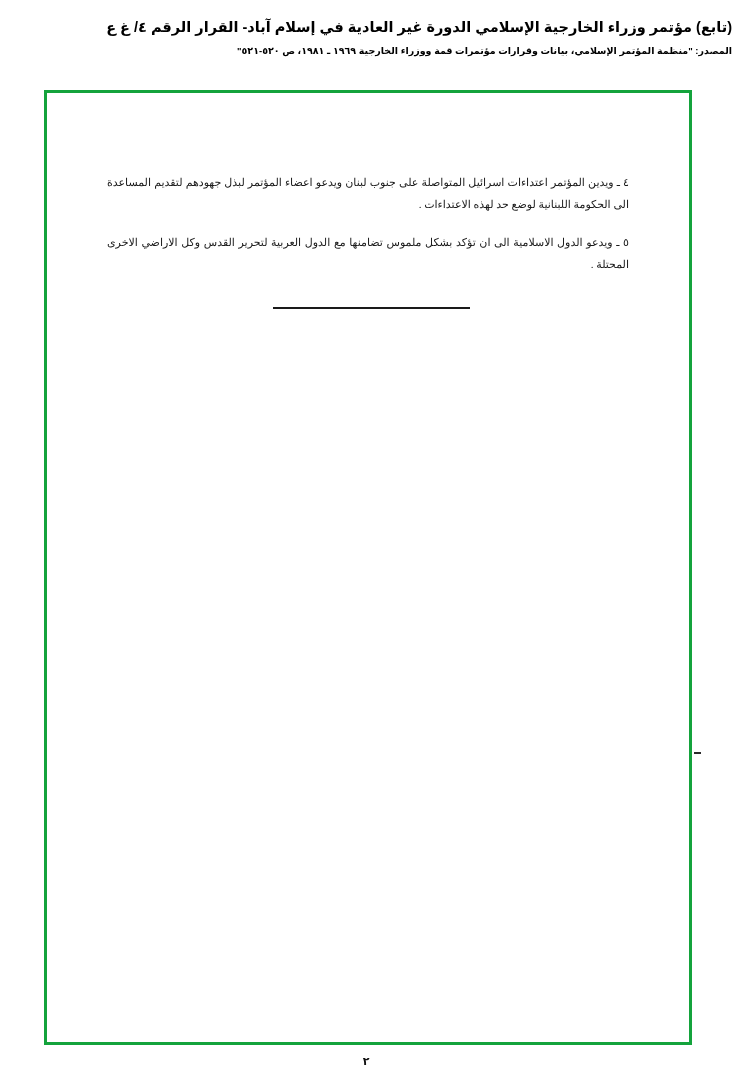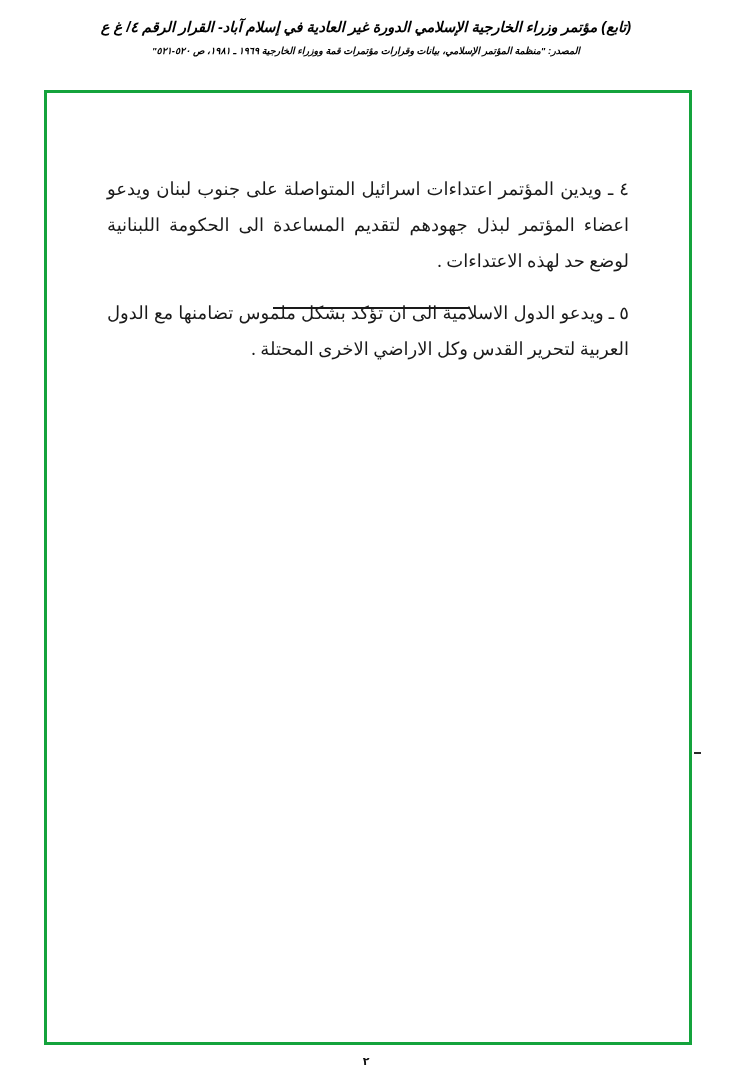--- a/index.html
+++ b/index.html
@@ -15,23 +15,21 @@
     color: #111111;
     overflow: hidden;
   }
 
   
   .doc-header {
     position: absolute;
     top: 18px;
     left: 0;
     width: 732px;
-    text-align: center;
     direction: rtl;
-    font-style: italic;
   }
   .header-title {
     font-family: "Liberation Sans", "DejaVu Sans", sans-serif;
     font-weight: bold;
     font-size: 14.5px;
     letter-spacing: 0px;
     color: #000000;
     line-height: 1.35;
     white-space: nowrap;
   }
@@ -71,21 +69,21 @@
   .body-area {
     position: absolute;
     top: 78px;
     right: 60px;
     left: 60px;
     direction: rtl;
     text-align: justify;
   }
   .para {
     font-family: "Liberation Serif", "DejaVu Serif", serif;
-    font-size: 18px;
+    font-size: 11px;
     line-height: 2.0;
     color: #1a1a1a;
     margin: 0 0 16px 0;
     text-align: justify;
     text-justify: inter-word;
   }
   .para:last-of-type { margin-bottom: 17px; }
 
   
   .divider-wrap {

